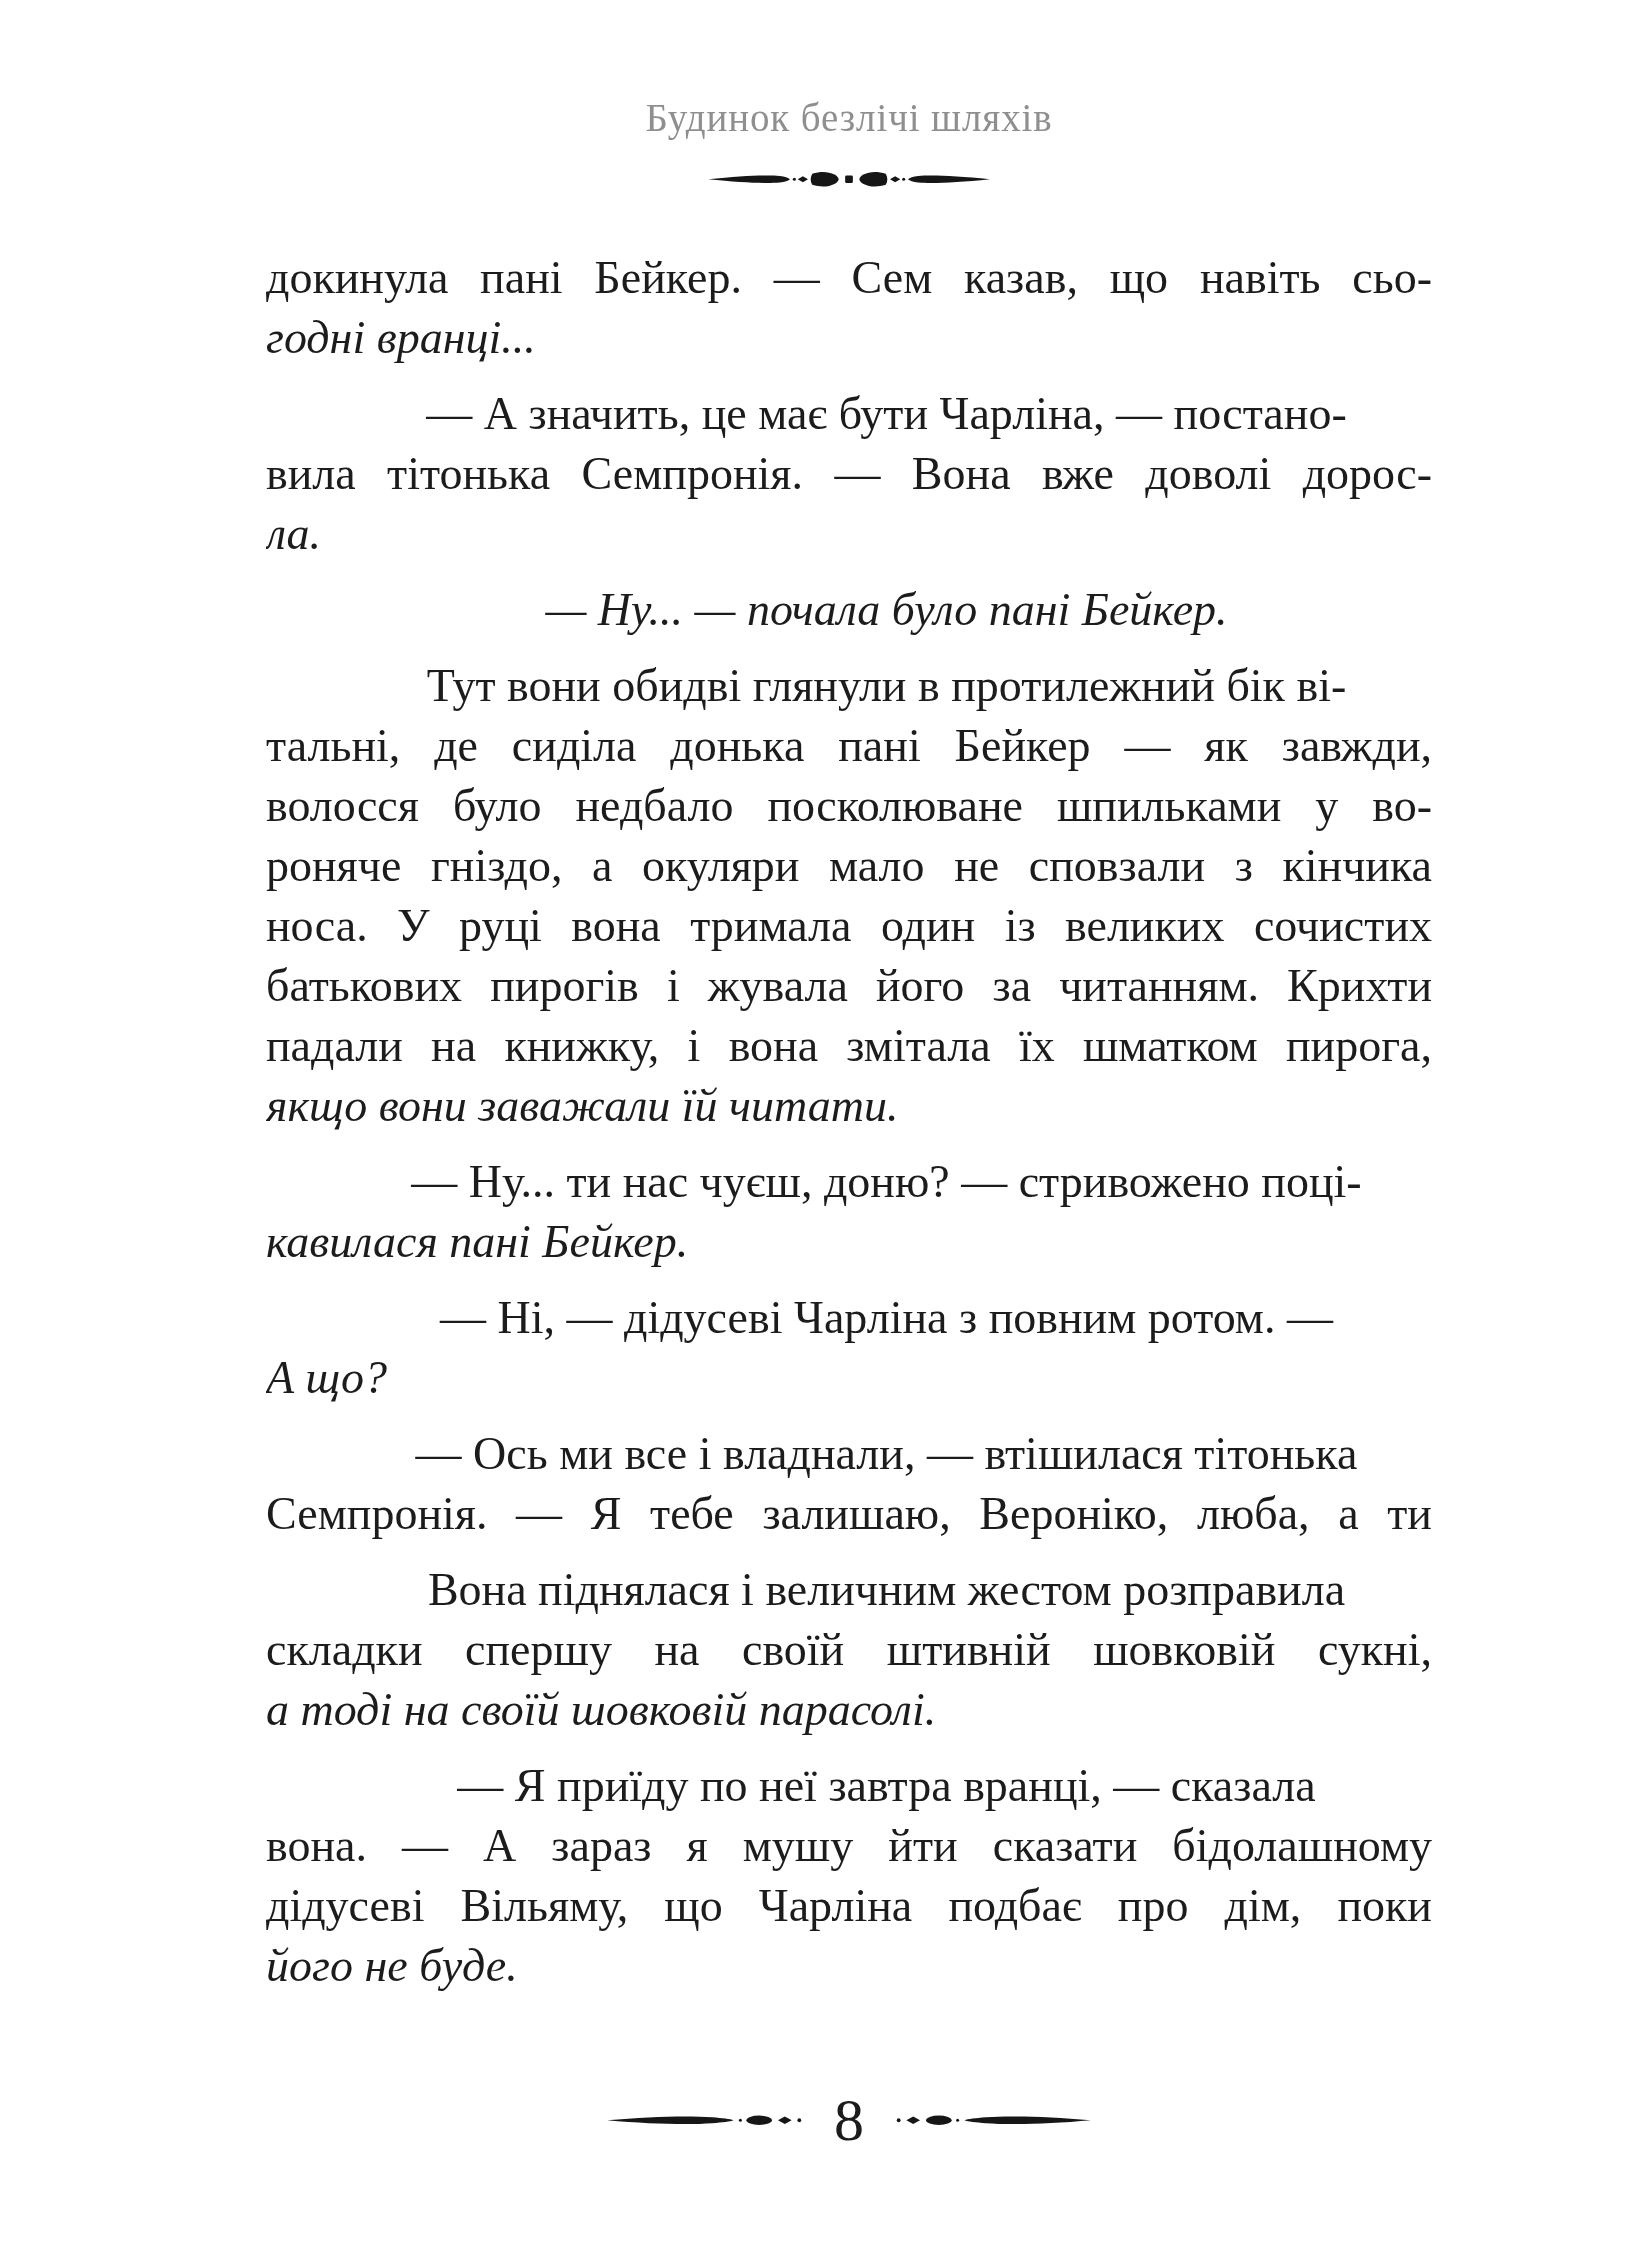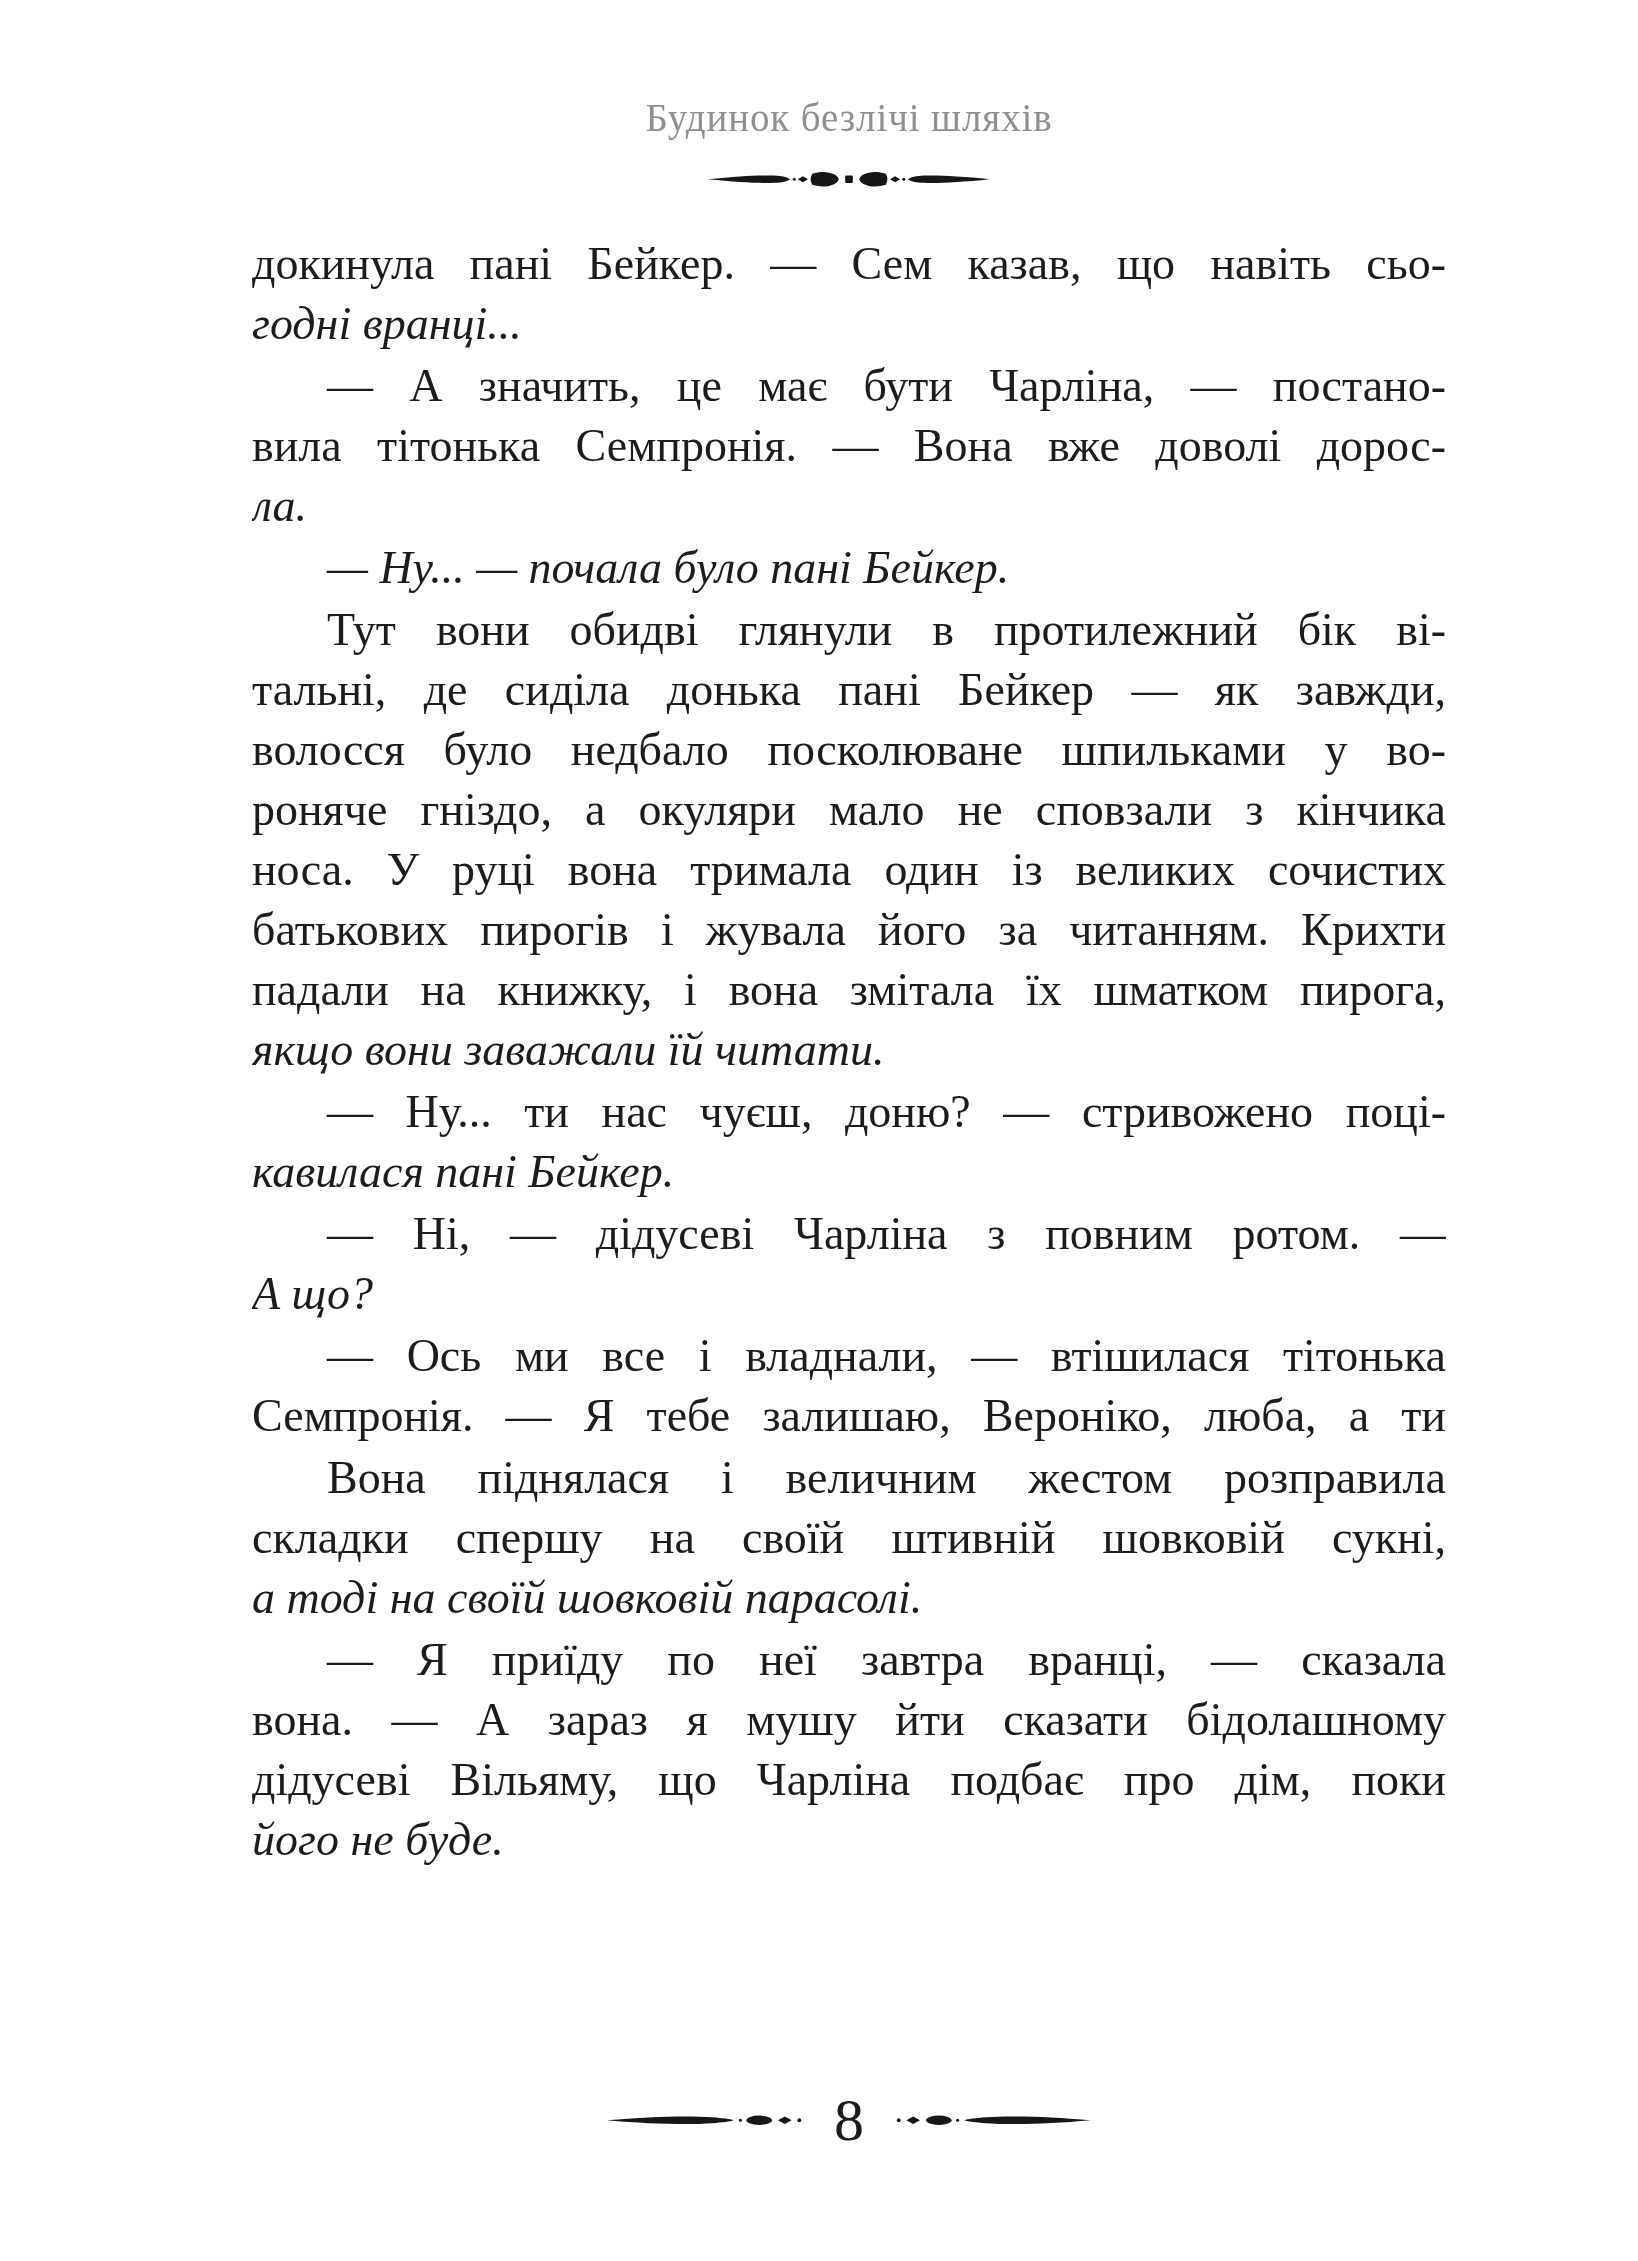--- a/index.html
+++ b/index.html
@@ -27,32 +27,32 @@
   .header-divider{
     position:absolute;top:169px;left:250px;width:1198px;
     text-align:center;color:var(--ornament);
   }
   .header-divider svg{vertical-align:top;}
   .body-text{
     position:absolute;top:232px;left:250px;width:1198px;
     font-size:46px;
     color:var(--text);
   }
-  .paragraph{margin:2px;padding:0;}
+  .paragraph{margin:16px;padding:0;}
   .line{
     height:60px;line-height:60px;
     text-align:justify;
     overflow:hidden;
   }
   
   .line:not(.last)::after{
     content:"";display:inline-block;width:100%;height:0;
   }
   .line.last{text-align:left;font-style:italic;}
-  .line.indent{text-indent:75px;}
+  .line.indent{text-indent:75px;text-align:center;}
   .footer{
     position:absolute;top:2084px;left:250px;width:1198px;height:72px;
     display:flex;align-items:center;justify-content:center;
     gap:25.6px;color:var(--ornament);
   }
   .page-number{
     font-size:60px;line-height:72px;
     color:var(--text);
   }
   .flourish{display:inline-flex;align-items:center;}

